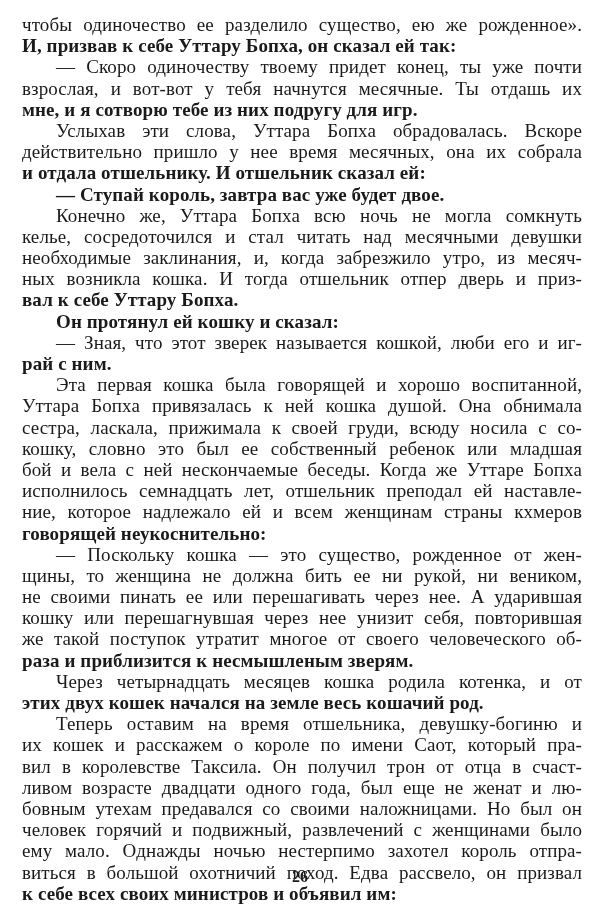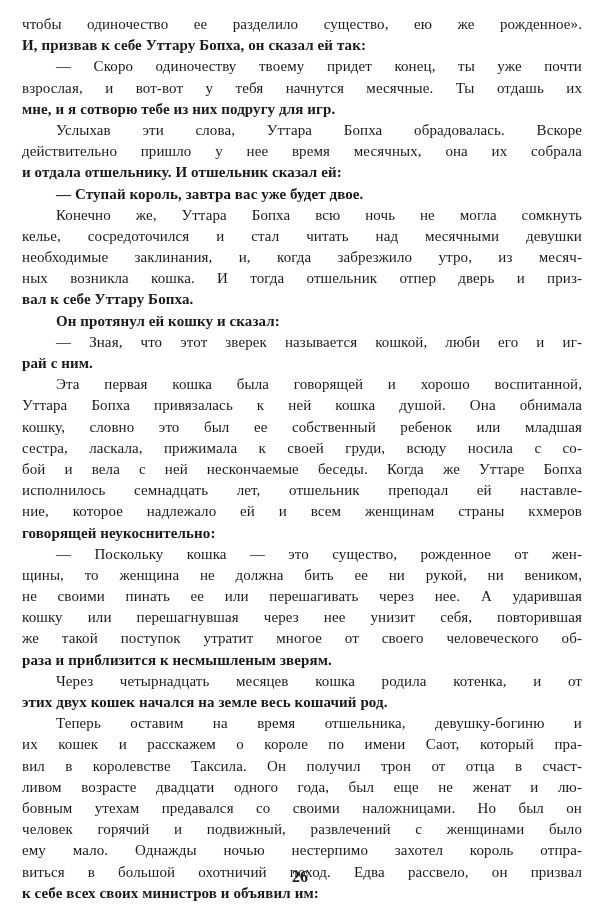--- a/index.html
+++ b/index.html
@@ -5,21 +5,21 @@
   html, body { margin: 0; padding: 0; }
   body {
     width: 600px; height: 920px; background: #ffffff; overflow: hidden;
     font-family: "Liberation Serif", "DejaVu Serif", serif; color: #1a1a1a;
   }
   .page { position: relative; width: 600px; height: 920px; }
   .text {
     position: absolute; left: 22px; top: 14px; width: 560px;
   }
   .line {
-    height: 21.2px; line-height: 21.2px; font-size: 15px;
+    height: 21.2px; line-height: 21.2px; font-size: 19px;
     white-space: nowrap; text-align: justify; text-align-last: justify;
     letter-spacing: 0.1px;
   }
   .line.last { text-align-last: left; font-weight: bold; }
   .line.indent { padding-left: 34px; }
   .pagenum {
     position: absolute; top: 868px; left: 0; width: 600px; text-align: center;
     font-size: 16px; font-weight: bold; color: #1a1a1a;
   }
 </style>
@@ -40,22 +40,22 @@
       <div class="line indent">Конечно же, Уттара Бопха всю ночь не могла сомкнуть</div>
       <div class="line">келье, сосредоточился и стал читать над месячными девушки</div>
       <div class="line">необходимые заклинания, и, когда забрезжило утро, из месяч-</div>
       <div class="line">ных возникла кошка. И тогда отшельник отпер дверь и приз-</div>
       <div class="line last">вал к себе Уттару Бопха.</div>
       <div class="line indent last">Он протянул ей кошку и сказал:</div>
       <div class="line indent">— Зная, что этот зверек называется кошкой, люби его и иг-</div>
       <div class="line last">рай с ним.</div>
       <div class="line indent">Эта первая кошка была говорящей и хорошо воспитанной,</div>
       <div class="line">Уттара Бопха привязалась к ней кошка душой. Она обнимала</div>
+      <div class="line">сестра, ласкала, прижимала к своей груди, всюду носила с со-</div>
       <div class="line">кошку, словно это был ее собственный ребенок или младшая</div>
-      <div class="line">сестра, ласкала, прижимала к своей груди, всюду носила с со-</div>
       <div class="line">бой и вела с ней нескончаемые беседы. Когда же Уттаре Бопха</div>
       <div class="line">исполнилось семнадцать лет, отшельник преподал ей наставле-</div>
       <div class="line">ние, которое надлежало ей и всем женщинам страны кхмеров</div>
       <div class="line last">говорящей неукоснительно:</div>
       <div class="line indent">— Поскольку кошка — это существо, рожденное от жен-</div>
       <div class="line">щины, то женщина не должна бить ее ни рукой, ни веником,</div>
       <div class="line">не своими пинать ее или перешагивать через нее. А ударившая</div>
       <div class="line">кошку или перешагнувшая через нее унизит себя, повторившая</div>
       <div class="line">же такой поступок утратит многое от своего человеческого об-</div>
       <div class="line last">раза и приблизится к несмышленым зверям.</div>

